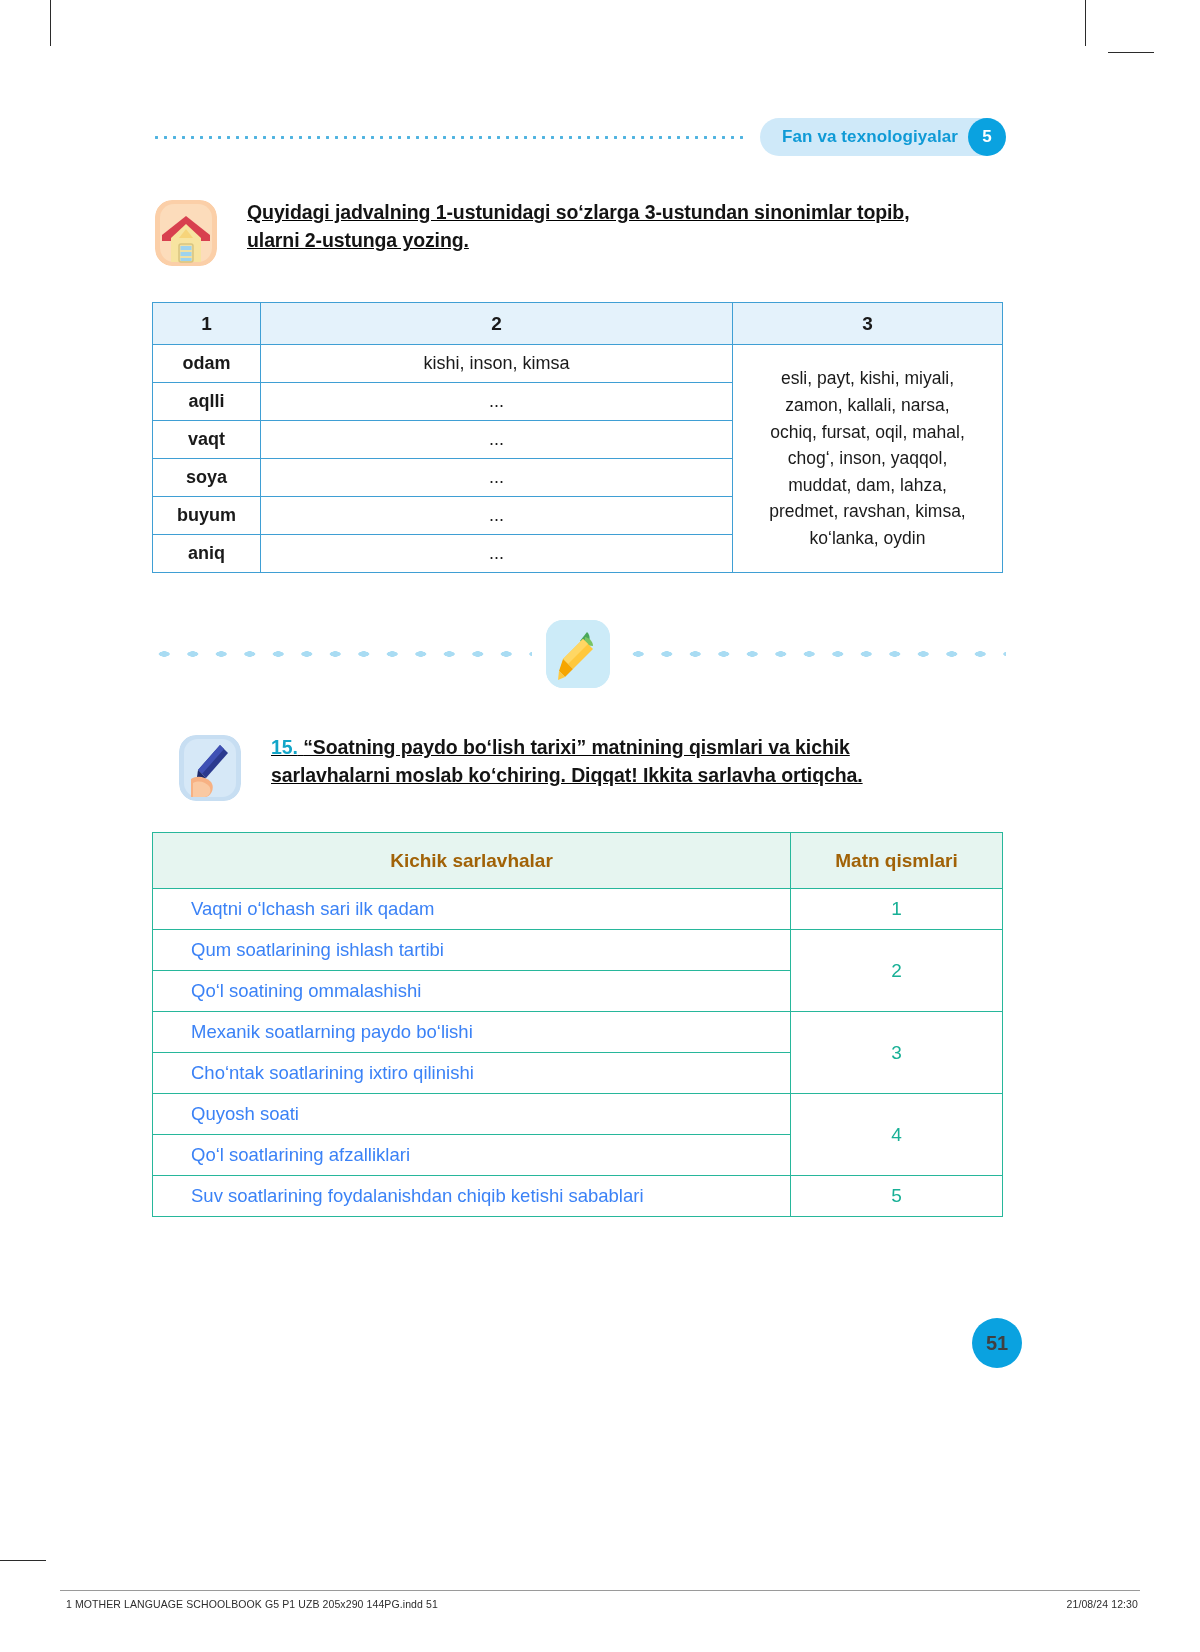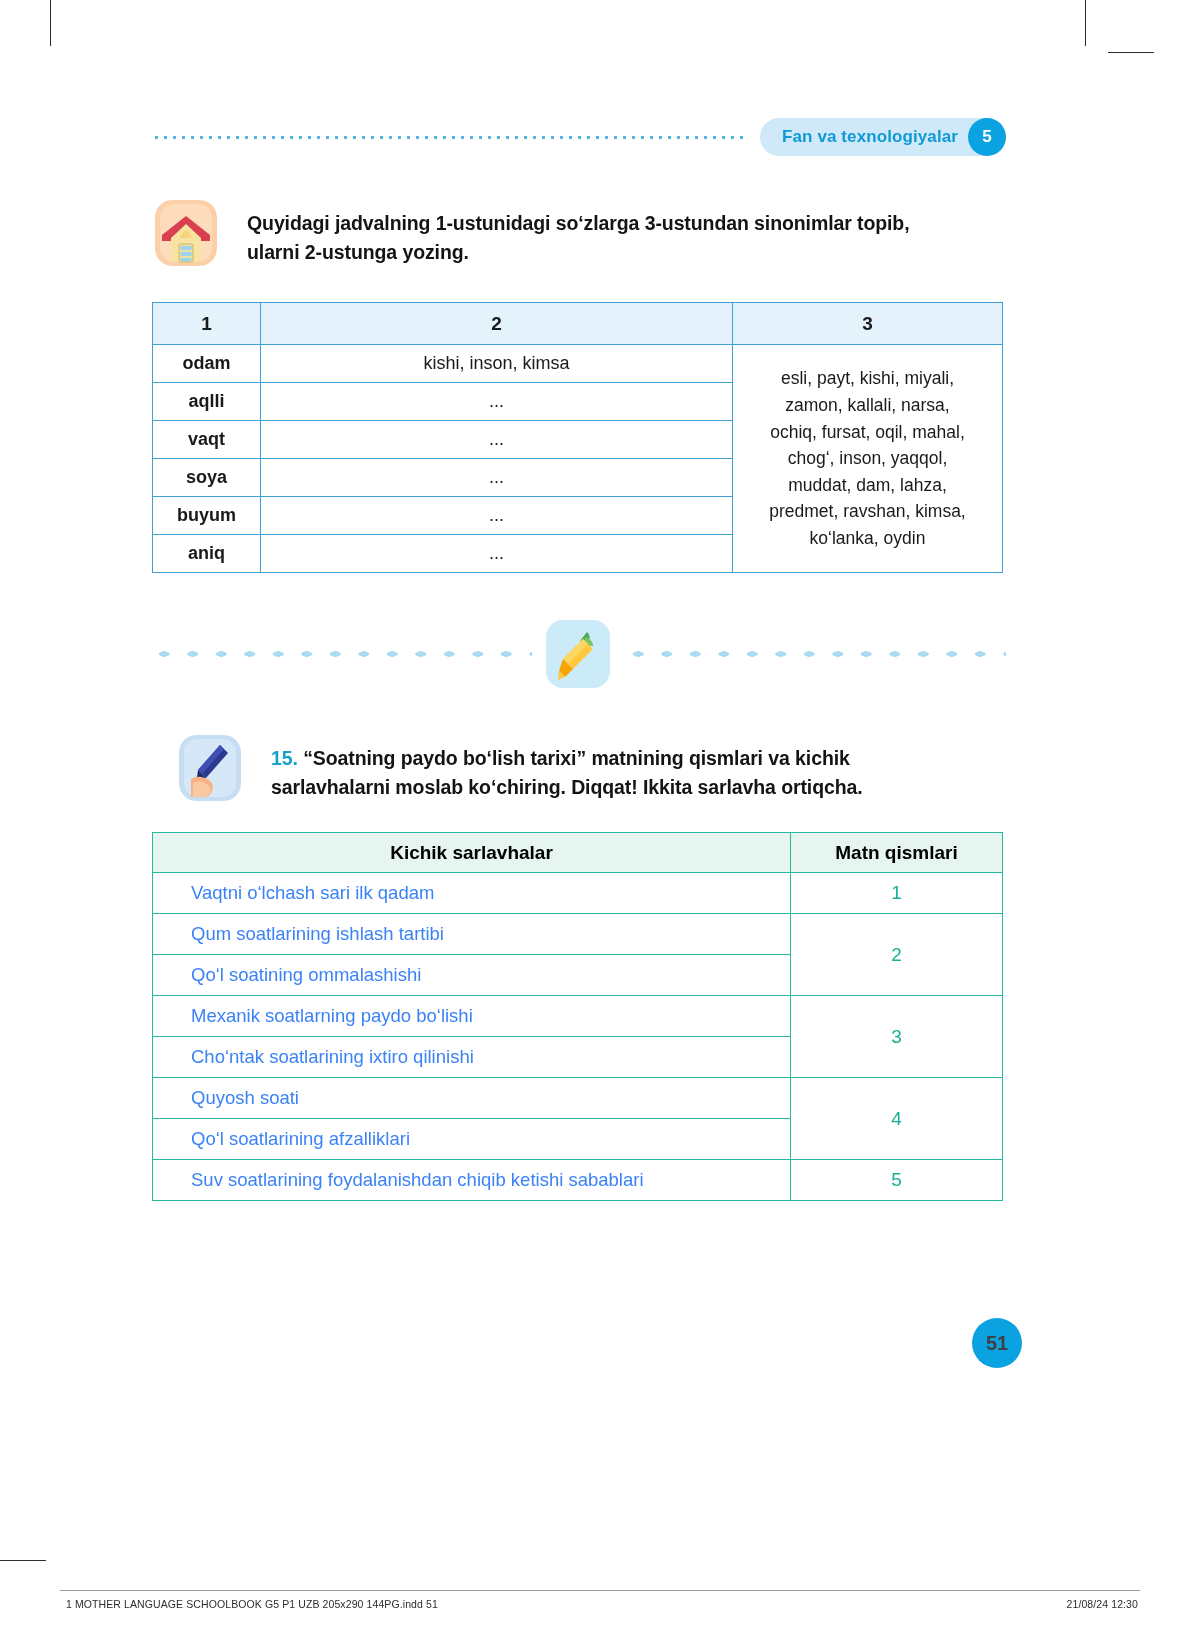--- a/index.html
+++ b/index.html
@@ -77,21 +77,22 @@
     font-weight: bold;
     display: flex;
     align-items: center;
     justify-content: center;
   }
 
   
   .task {
     position: absolute;
     display: flex;
-    align-items: flex-end;
+    align-items: flex-start;
+    text-decoration: underline;
   }
   .task-icon {
     flex: 0 0 auto;
     width: 62px;
     height: 66px;
     border-radius: 17px;
     overflow: hidden;
     position: relative;
     margin-top: 2px;
   }
@@ -184,22 +185,22 @@
     border-collapse: collapse;
     table-layout: fixed;
   }
   .tbl2 th, .tbl2 td {
     border: 1.6px solid #27b79b;
   }
   .tbl2 th {
     background: #e6f5f0;
     font-weight: bold;
     font-size: 19px;
-    color: #000000;
-    height: 40px;
+    color: #a16207;
+    height: 56px;
     text-align: center;
   }
   .tbl2 td.head {
     font-size: 18.5px;
     color: #3b82f6;
     height: 41px;
     padding-left: 38px;
     text-align: left;
   }
   .tbl2 td.partnum {

